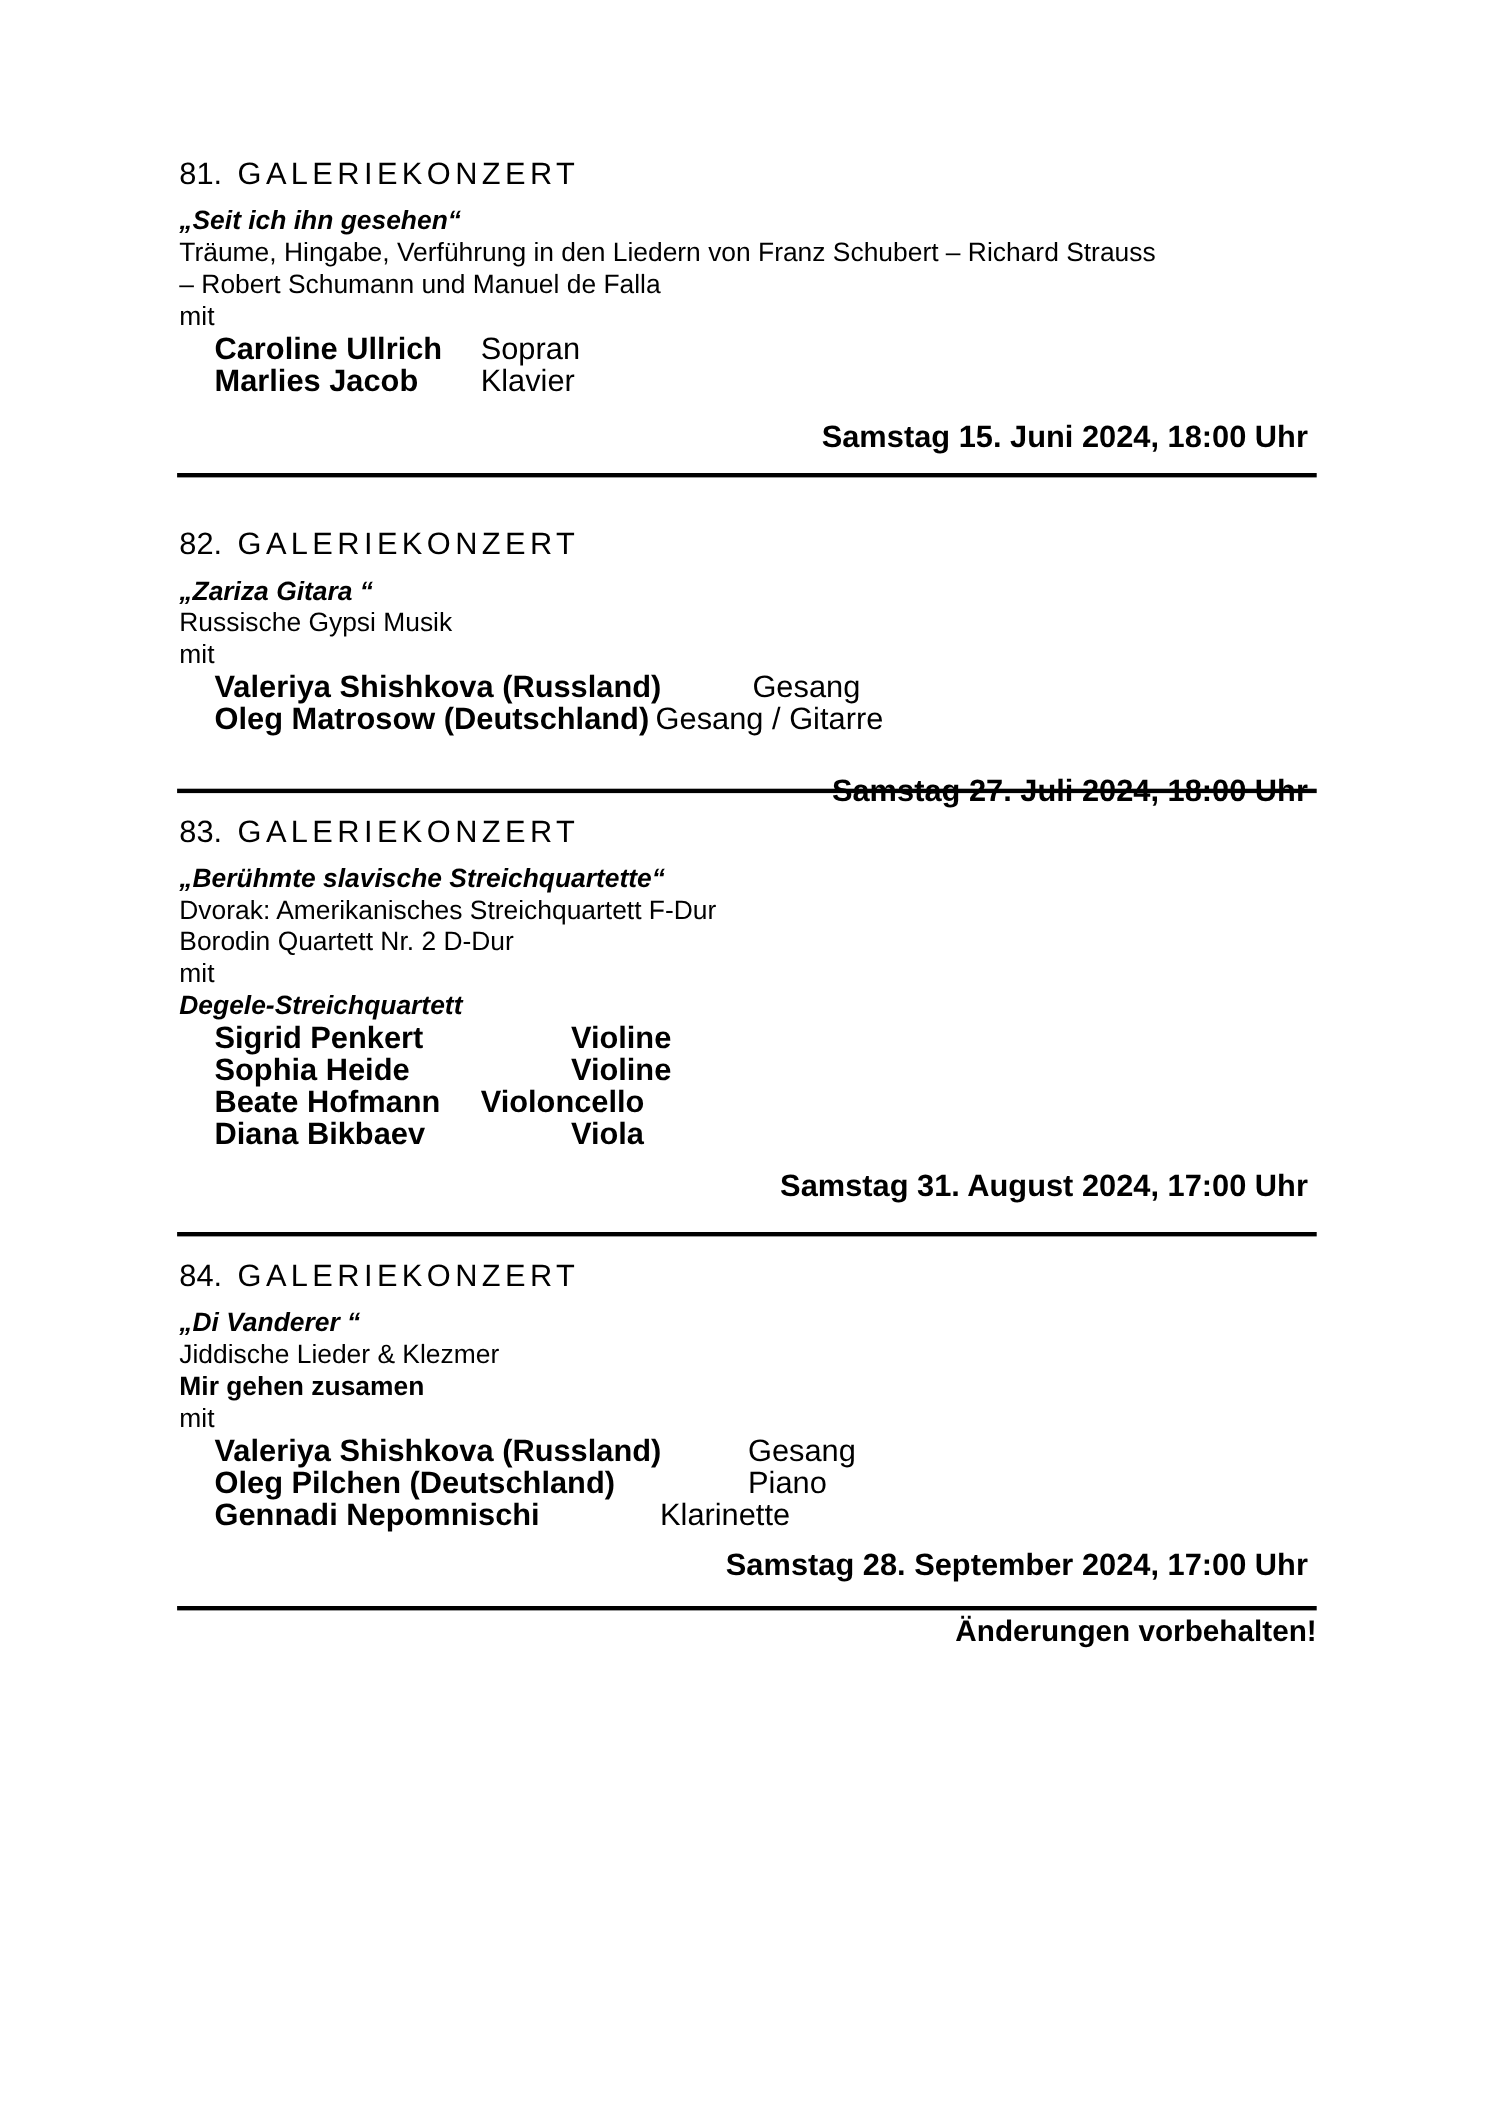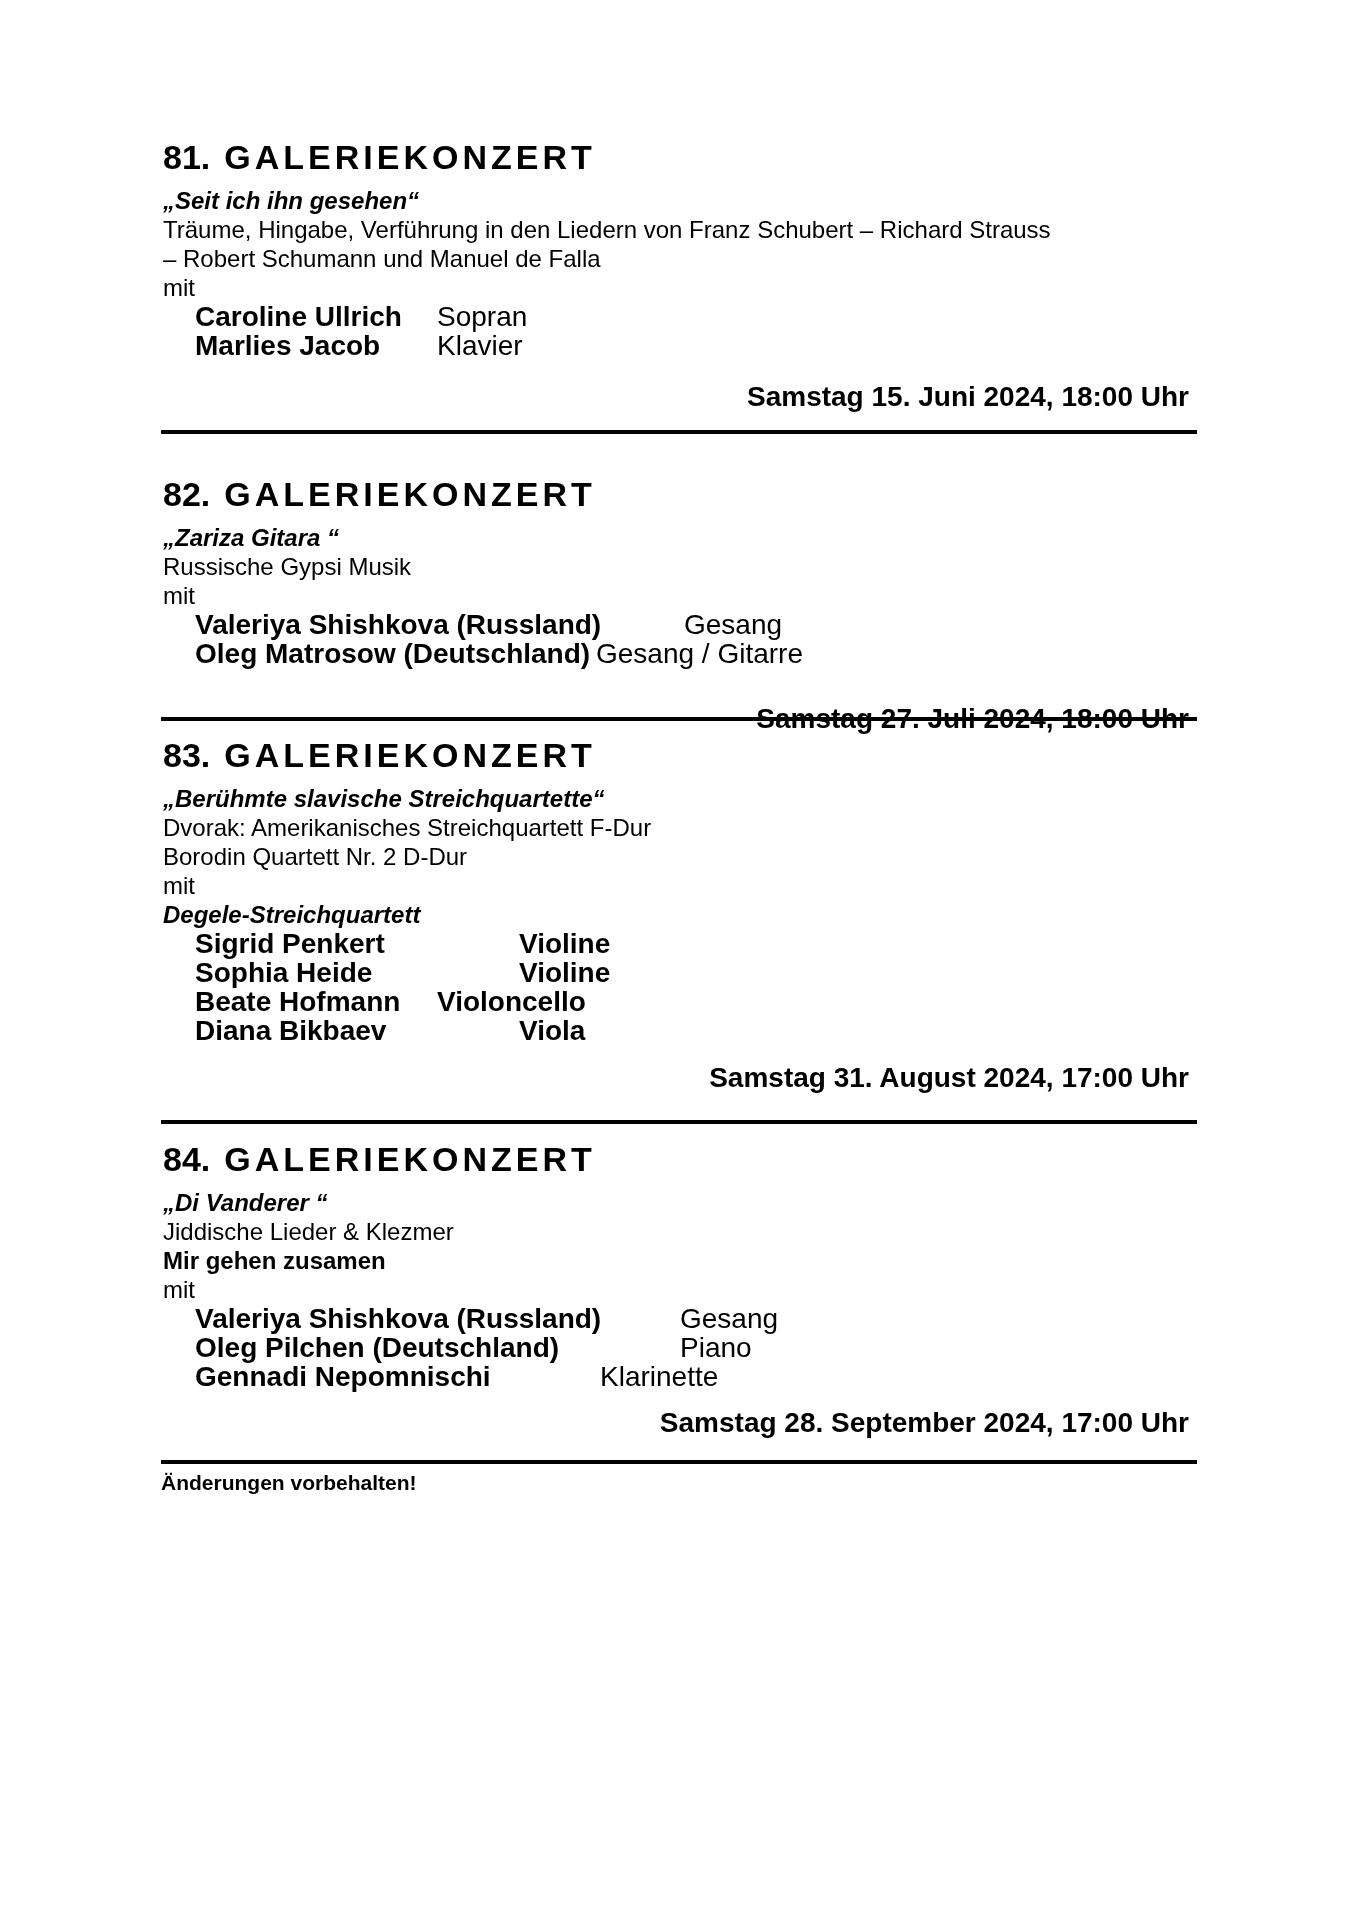--- a/index.html
+++ b/index.html
@@ -20,23 +20,23 @@
     position: absolute;
     inset: 0;
     background: #ffffff;
   }
   section.konzert {
     position: absolute;
     left: 161px;
     width: 1036px;
   }
   .heading {
-    font-size: 34px;
+    font-size: 28px;
     line-height: 33px;
-    font-weight: bold;
+    font-weight: normal;
     margin: 0 0 12px 0;
     padding-left: 2px;
     white-space: nowrap;
   }
   .heading .num { letter-spacing: 0; }
   .heading .caps {
     margin-left: 14px;
     letter-spacing: 4px;
   }
   .line {
@@ -84,23 +84,24 @@
     height: 4px;
     background: #000000;
     border: none;
     margin: 0;
   }
   .footer-note {
     position: absolute;
     left: 161px;
     width: 1036px;
     top: 1470px;
-    font-size: 21px;
+    font-size: 27px;
     line-height: 26px;
     font-weight: bold;
+    text-align: right;
     margin: 0;
     white-space: nowrap;
   }
 </style>
 </head>
 <body>
 
 <div class="page">
 
   <section class="konzert" style="top:141px">

